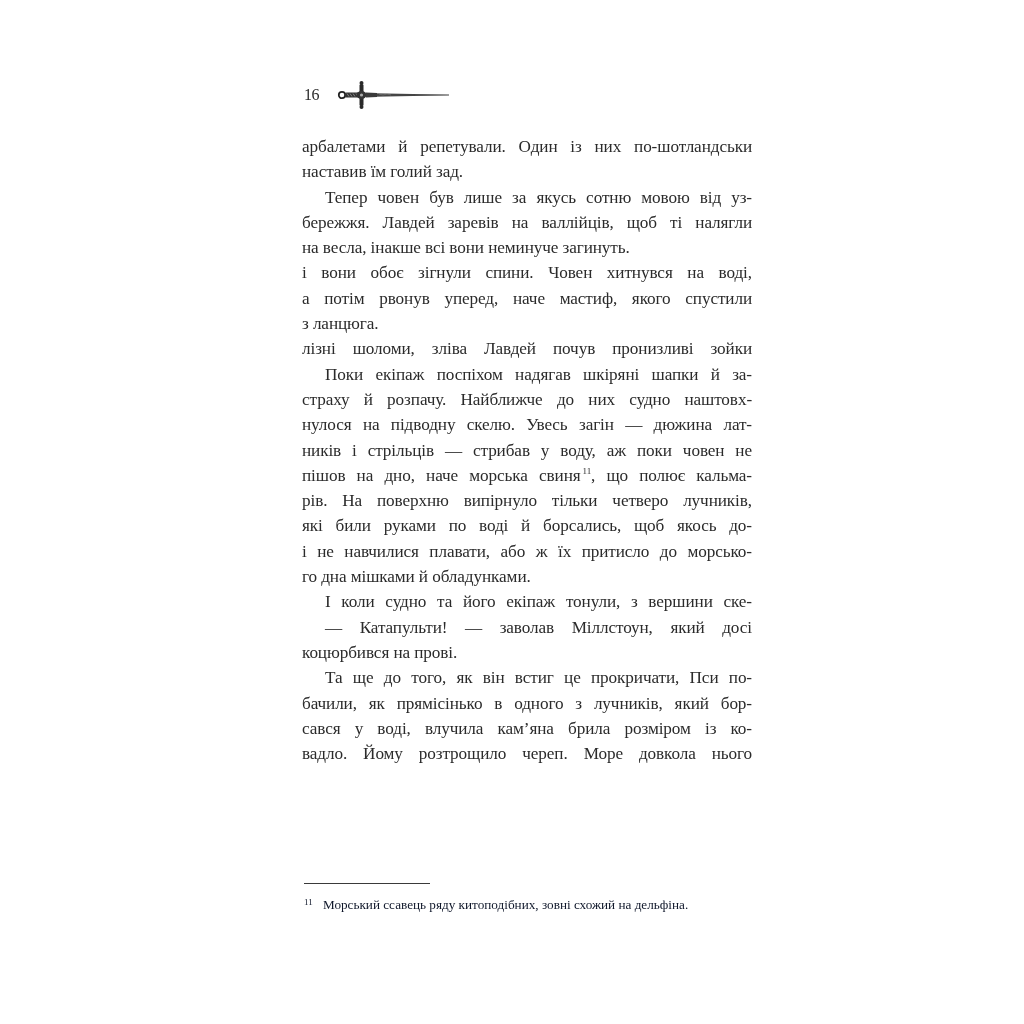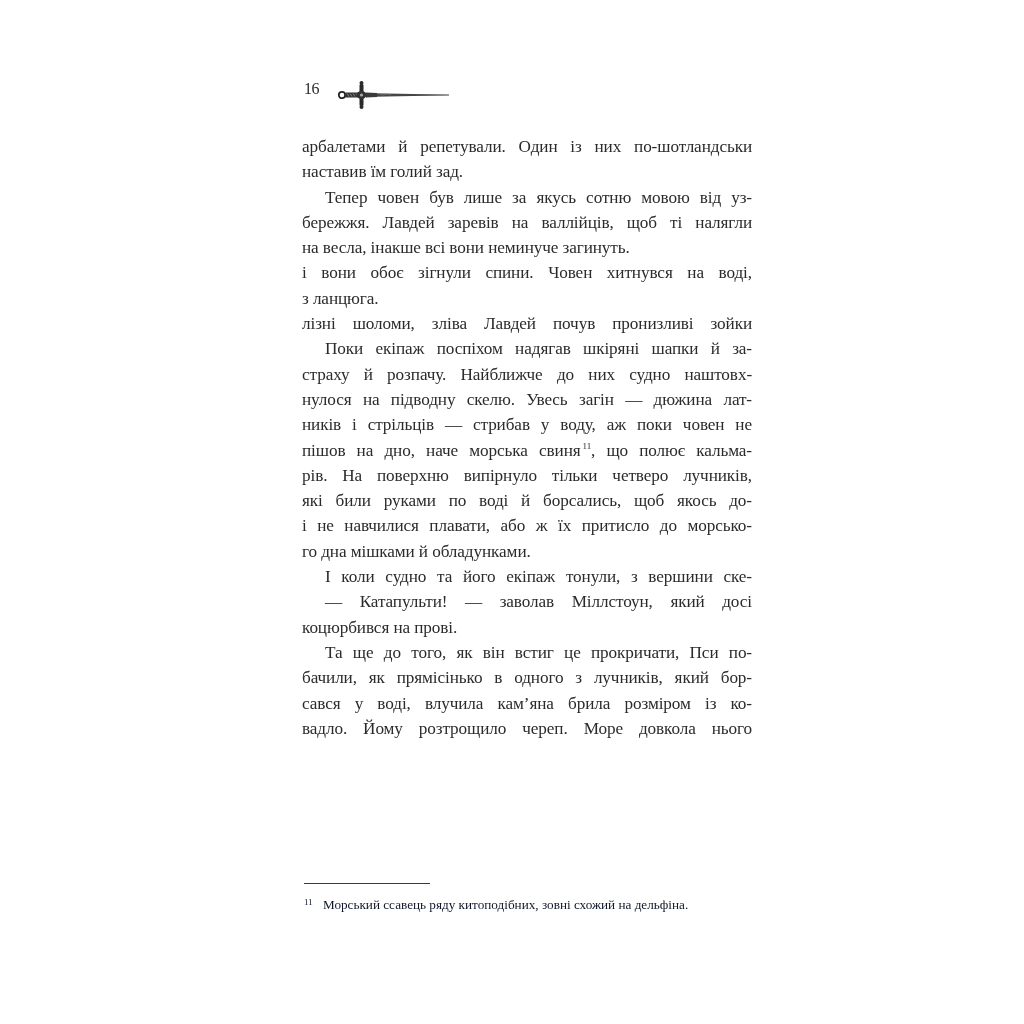--- a/index.html
+++ b/index.html
@@ -14,20 +14,21 @@
       overflow: hidden;
       font-family: "DejaVu Serif", "Liberation Serif", serif;
       color: #2b2b2b;
     }
     .header {
       position: absolute;
       left: 304px;
       top: 80px;
       height: 30px;
       display: flex;
+      align-items: center;
     }
     .page-number {
       font-size: 16px;
       color: #2b2b2b;
       letter-spacing: -0.5px;
       margin-right: 18px;
       font-family: "Liberation Serif", serif;
     }
     .dagger {
       width: 114px;
@@ -114,20 +115,21 @@
   </svg>
 </div>
 
 <div class="body-text">
     <div class="line">арбалетами й репетували. Один із них по-шотландськи</div>
     <div class="line last">наставив їм голий зад.</div>
     <div class="line indent">Тепер човен був лише за якусь сотню мовою від уз-</div>
     <div class="line">бережжя. Лавдей заревів на валлійців, щоб ті налягли</div>
     <div class="line last">на весла, інакше всі вони неминуче загинуть.</div>
     <div class="line">і вони обоє зігнули спини. Човен хитнувся на воді,</div>
+    <div class="line">а потім рвонув уперед, наче мастиф, якого спустили</div>
     <div class="line last">з ланцюга.</div>
     <div class="line">лізні шоломи, зліва Лавдей почув пронизливі зойки</div>
     <div class="line indent">Поки екіпаж поспіхом надягав шкіряні шапки й за-</div>
     <div class="line">страху й розпачу. Найближче до них судно наштовх-</div>
     <div class="line">нулося на підводну скелю. Увесь загін — дюжина лат-</div>
     <div class="line">ників і стрільців — стрибав у воду, аж поки човен не</div>
     <div class="line"><span>пішов на дно, наче морська свиня</span><sup class="fnref">11</sup><span>, що полює кальма-</span></div>
     <div class="line">рів. На поверхню випірнуло тільки четверо лучників,</div>
     <div class="line">які били руками по воді й борсались, щоб якось до-</div>
     <div class="line">і не навчилися плавати, або ж їх притисло до морсько-</div>

